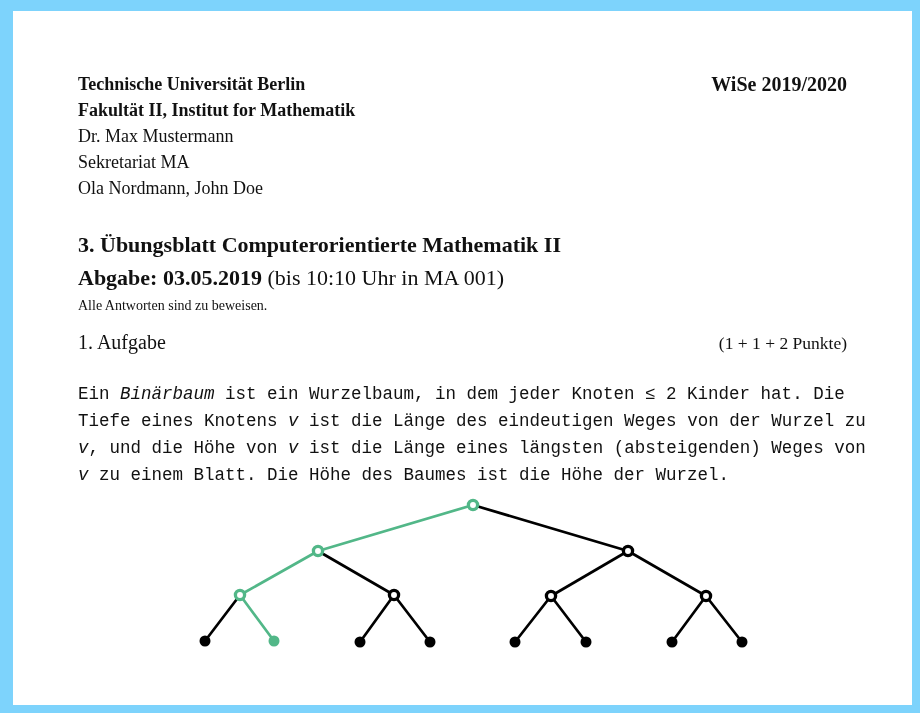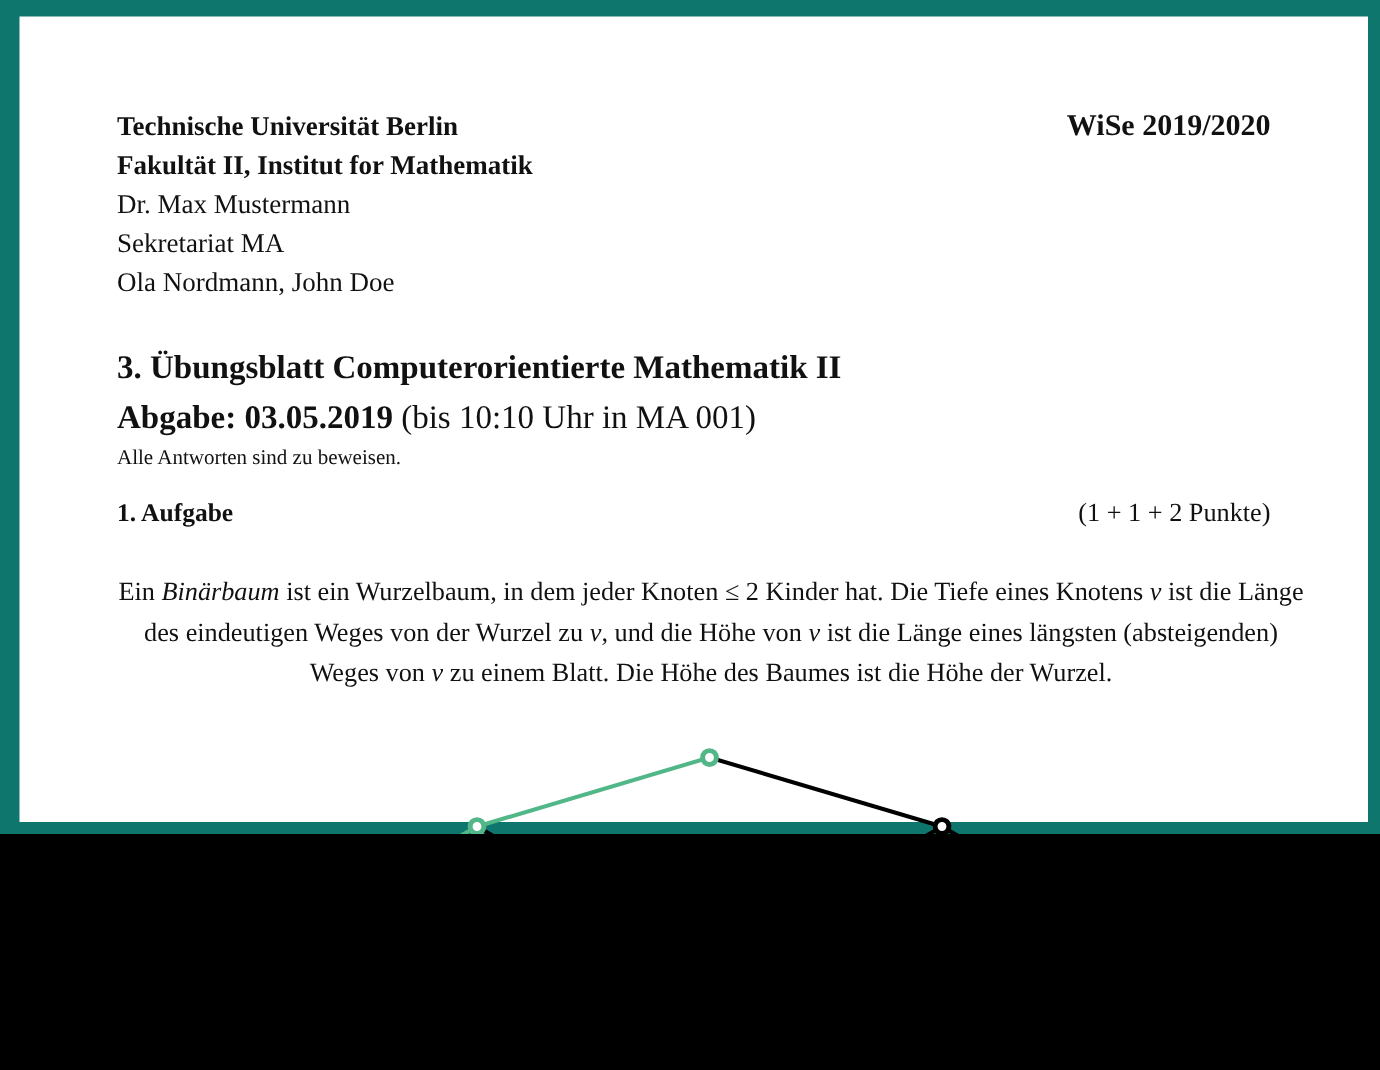--- a/index.html
+++ b/index.html
@@ -1,20 +1,20 @@
 <!DOCTYPE html>
 <html><head>
 <meta charset="utf-8">
 <style>
   html, body { margin: 0; padding: 0; background: #000; }
   .canvas {
     position: relative;
     width: 920px;
-    height: 556px;
-    background: #0f766e;
+    height: 713px;
+    background: #7dd3fc;
     overflow: hidden;
     font-family: "Liberation Serif", "DejaVu Serif", serif;
     color: #111;
   }
   .page {
     position: absolute;
     left: 13px; top: 11px; right: 8px; bottom: 8px;
     background: #fff;
   }
   .abs { position: absolute; }
@@ -33,26 +33,27 @@
     left: 65px; right: 65px; top: 221px;
     text-align: left;
   }
   .doc-title { font-size: 22px; font-weight: bold; line-height: 26px; }
   .doc-subtitle { font-size: 22px; line-height: 28px; margin-top: 6px; }
   .doc-notice { font-size: 14px; font-weight: normal; line-height: 28px; }
   .task-row {
     left: 65px; right: 65px; top: 320px;
     display: flex; justify-content: space-between; align-items: baseline;
   }
-  .task-label { font-size: 17px; font-weight: bold; }
+  .task-label { font-size: 20px; font-weight: normal; }
   .task-points { font-size: 17.5px; }
   .paragraph {
     left: 65px; top: 352px; width: 792px;
     font-size: 17.5px; line-height: 27px;
-    text-align: center;
+    text-align: left;
+    font-family: Liberation Mono, monospace;
   }
   .tree-svg {
     position: absolute; left: 0; top: 0;
     width: 920px; height: 713px;
     pointer-events: none;
   }
 </style>
 </head>
 <body>
 

